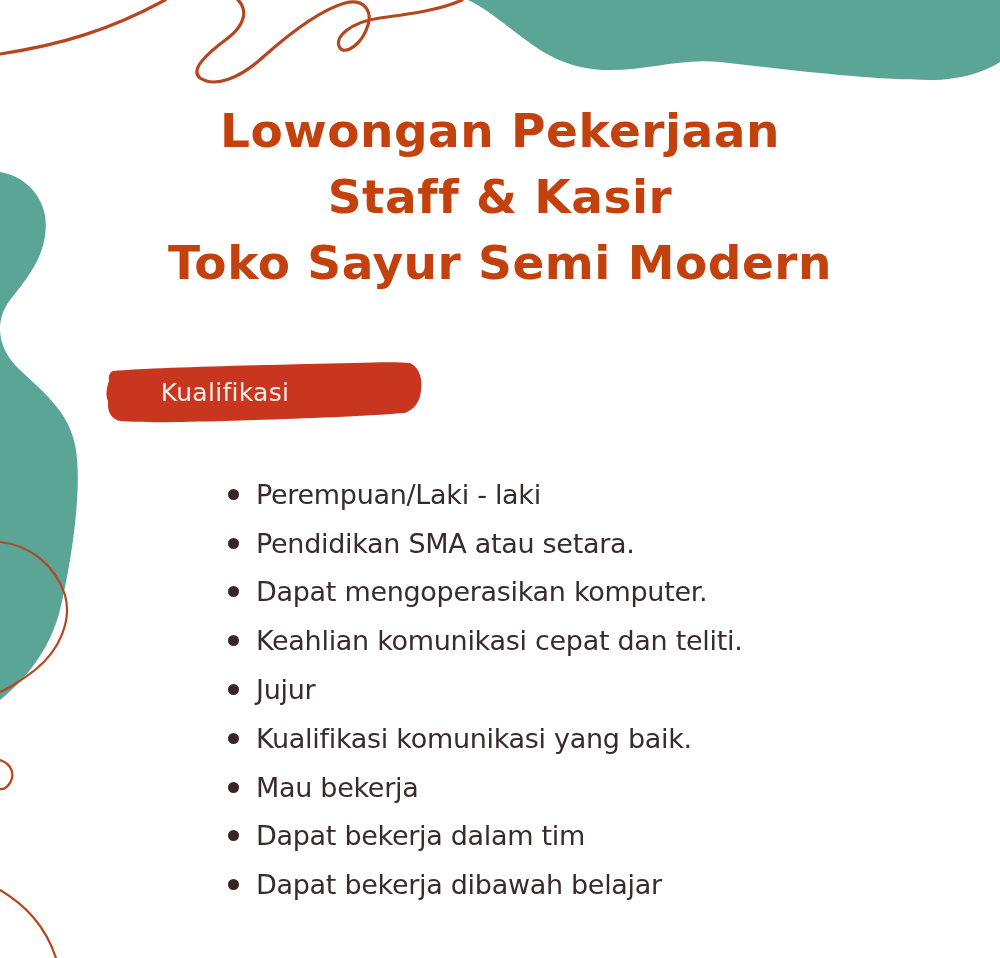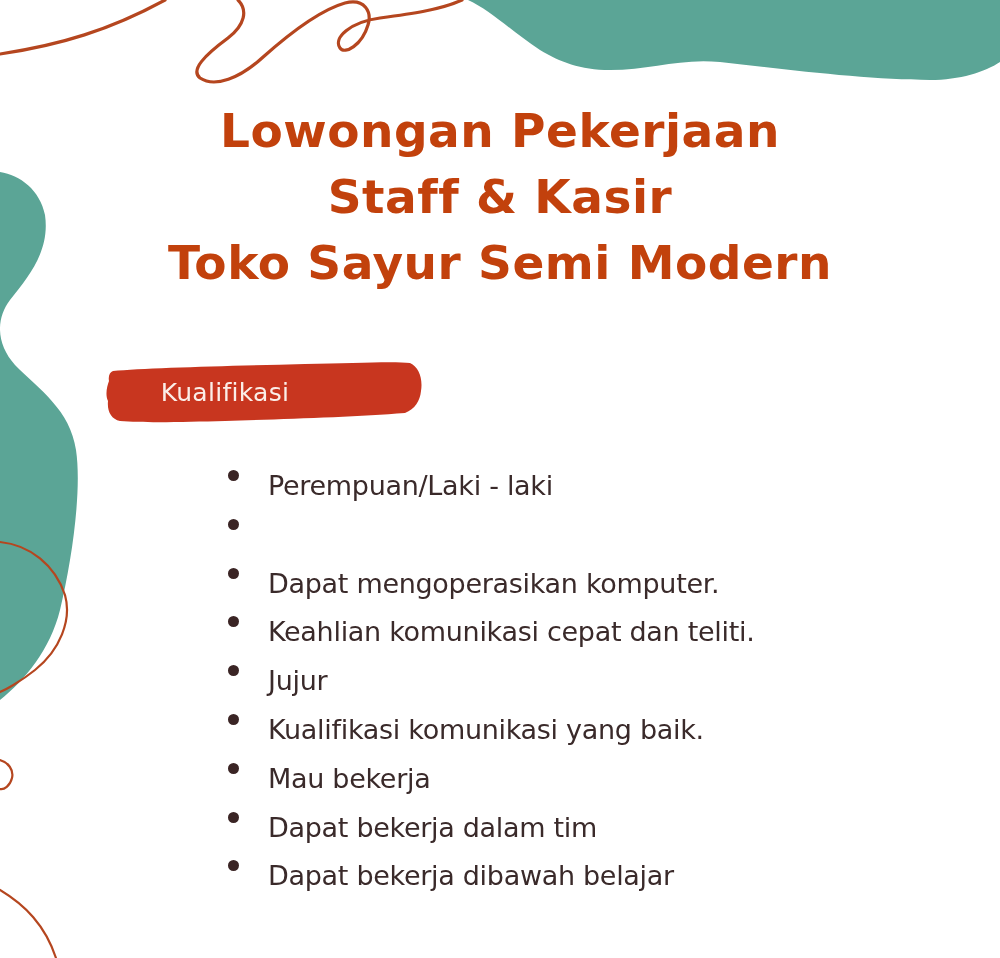--- a/index.html
+++ b/index.html
@@ -34,28 +34,27 @@
       color: #fbeee8;
       font-family: "DejaVu Sans", sans-serif;
       font-size: 25px;
       letter-spacing: 0.3px;
     }
     .list {
       position: absolute; left: 228px; top: 470px;
       margin: 0; padding: 0; list-style: none;
     }
     .list li {
-      display: flex; 
+      display: flex; align-items: center;
       height: 48.8px;
       color: #3a2a2a;
       font-family: "DejaVu Sans", sans-serif;
       font-size: 27px;
       letter-spacing: -0.3px;
       white-space: nowrap;
-      gap: 12px;
     }
     .bullet {
       display: inline-block; width: 11px; height: 11px; border-radius: 50%;
       background: #3a2424; margin-right: 17px; flex: 0 0 auto;
     }
   </style>
 </head>
 <body>
 
 <svg class="deco" viewBox="0 0 1000 958" xmlns="http://www.w3.org/2000/svg">
@@ -82,20 +81,21 @@
   <div class="badge-label">Kualifikasi</div>
 </div>
 
 <ul class="list">
   <li>
       <span class="bullet"></span>
       <span>Perempuan/Laki - laki</span>
     </li>
   <li>
       <span class="bullet"></span>
+      <span>Pendidikan SMA atau setara.</span>
     </li>
   <li>
       <span class="bullet"></span>
       <span>Dapat mengoperasikan komputer.</span>
     </li>
   <li>
       <span class="bullet"></span>
       <span>Keahlian komunikasi cepat dan teliti.</span>
     </li>
   <li>

